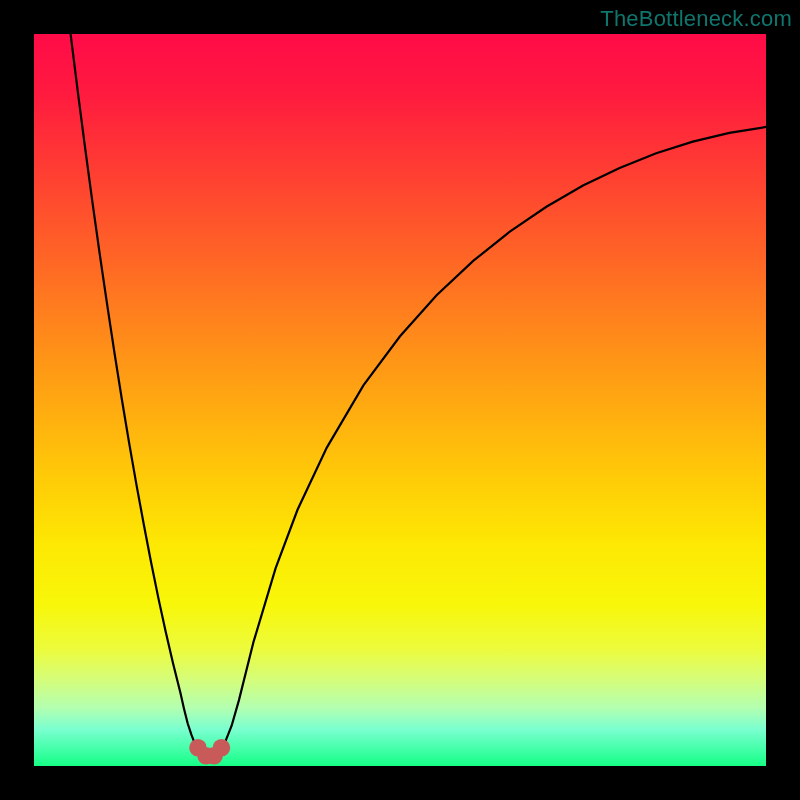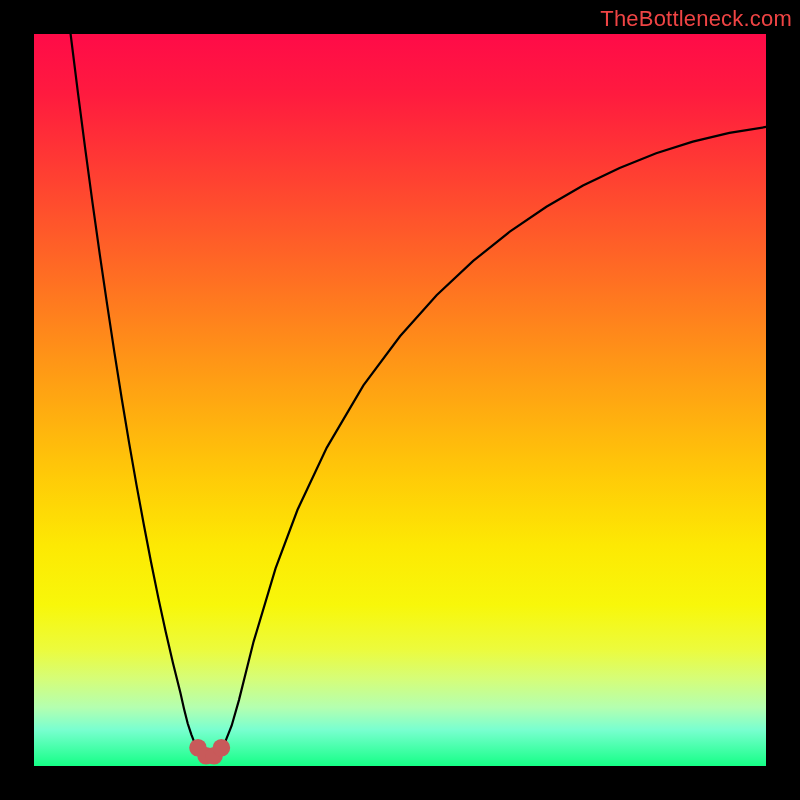--- a/index.html
+++ b/index.html
@@ -48,21 +48,21 @@
   svg.curves {
     position: absolute;
     left: 0; top: 0;
     width: 732px; height: 732px;
     display: block;
   }
   .watermark {
     position: absolute;
     top: 6px;
     right: 8px;
-    color: #ef4444;
+    color: #0f766e;
     font-size: 22px;
     font-weight: 500;
     letter-spacing: 0.2px;
     user-select: none;
   }
 </style>
 </head>
 <body>
 
 <div class="frame">

